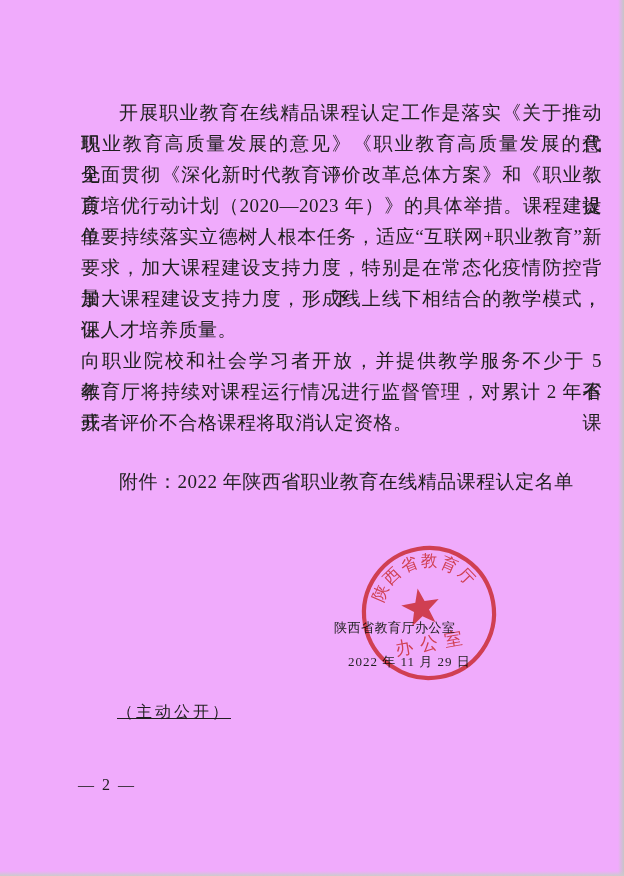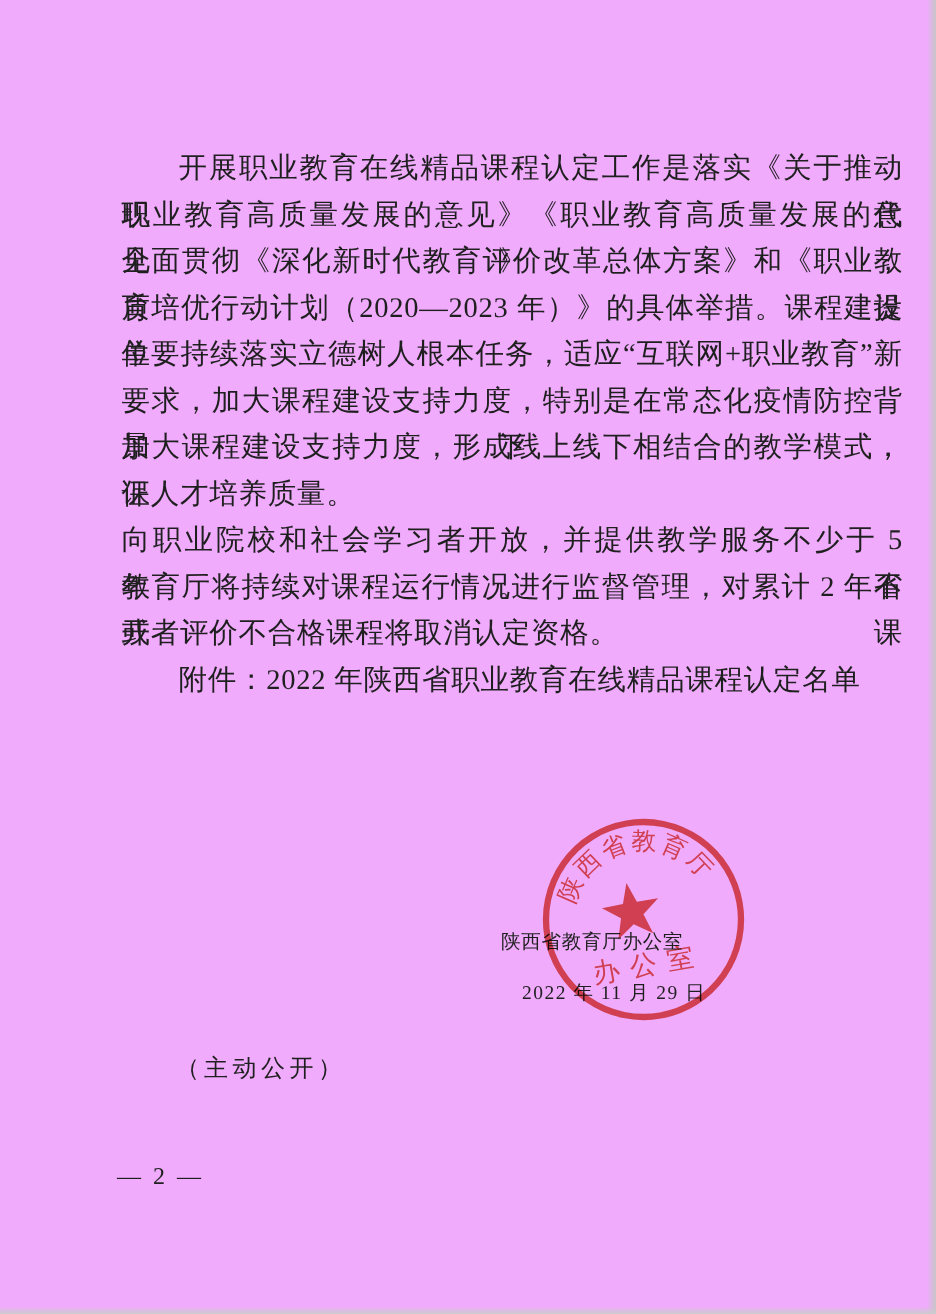--- a/index.html
+++ b/index.html
@@ -33,37 +33,38 @@
     height:31px;white-space:nowrap;
   }
   .line.fill{
     white-space:normal;
     text-align:justify;
     text-align-last:justify;
     text-justify:inter-character;
   }
   .line.indent{ text-indent:2em; }
   .attachment{
+    margin-top:28px;
   }
   .signature{
     position:absolute;left:334px;top:613px;
     font-size:13px;line-height:30px;letter-spacing:0.5px;
   }
   .signature .date{
     margin-left:14px;margin-top:4px;letter-spacing:1px;
   }
   .seal{
     position:absolute;left:359px;top:543px;width:140px;height:140px;
     mix-blend-mode:multiply;
     transform:rotate(-10deg);
     opacity:0.88;
   }
   .footer-disclosure{
     position:absolute;left:117px;top:702px;
-    font-size:16px;letter-spacing:3px;
+    font-size:16px;letter-spacing:3px;text-decoration:underline;
   }
   .page-number{
     position:absolute;left:78px;top:776px;
     font-size:16px;letter-spacing:2px;
   }
 </style>
 </head>
 <body>
 
 <div class="page">

